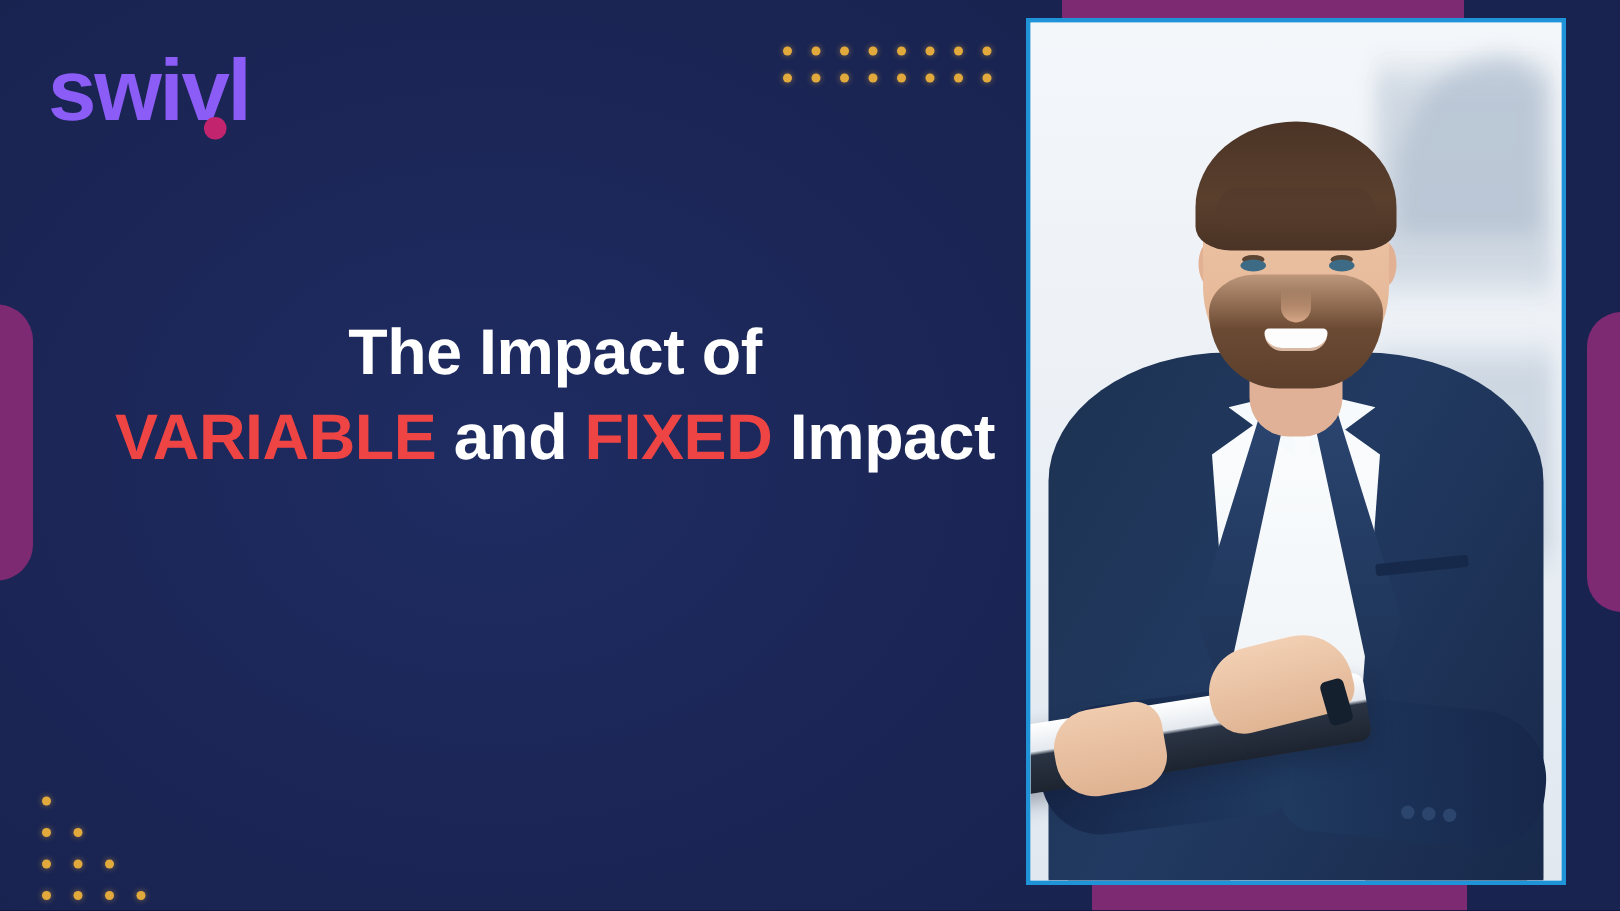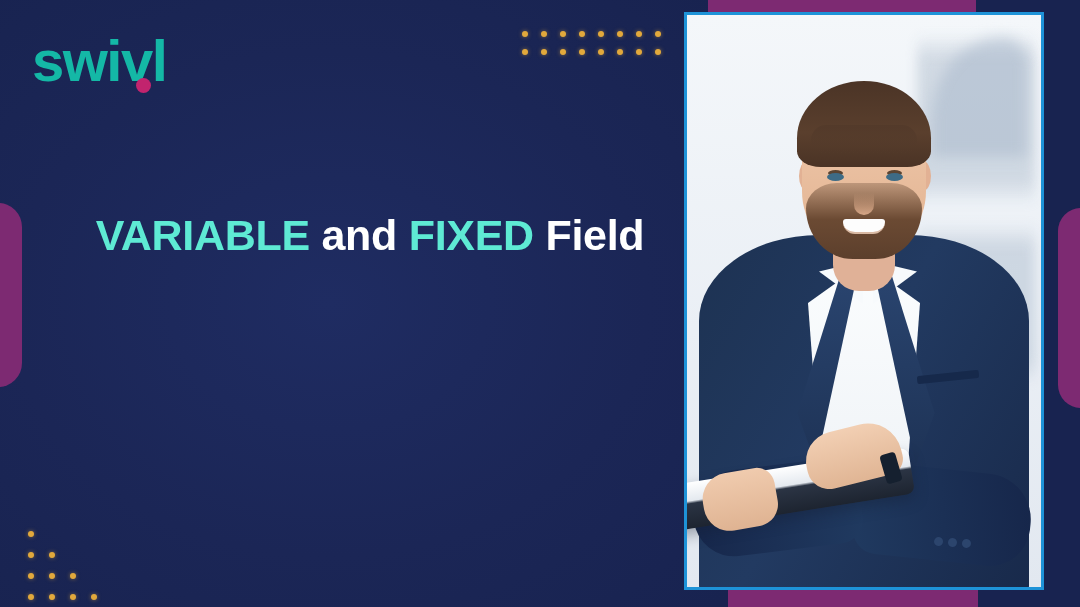--- a/index.html
+++ b/index.html
@@ -52,21 +52,21 @@
   
   .logo {
     position: absolute;
     left: 32px;
     top: 32px;
     display: flex;
     align-items: flex-start;
   }
   .logo-word {
     position: relative;
-    color: #14b8a6;
+    color: #8b5cf6;
     font-size: 58px;
     font-weight: 700;
     letter-spacing: -1.5px;
     line-height: 1;
     font-family: "Liberation Sans", sans-serif;
     text-align: center;
   }
   .logo-dot {
     position: absolute;
     left: 104px;
@@ -119,21 +119,21 @@
     width: 620px;
     color: #ffffff;
     font-size: 43px;
     font-weight: 700;
     line-height: 1.33;
     letter-spacing: -0.3px;
     text-align: center;
   }
   .headline .line { display: block; white-space: nowrap; }
   .headline .line1 { text-align: center; }
-  .accent { color: #5eead4; }
+  .accent { color: #ef4444; }
 
   
   .photo-bar {
     position: absolute;
     background: #7d2a72;
   }
   .photo-bar-top {
     left: 708px;
     top: 0;
     width: 268px;
@@ -465,21 +465,22 @@
     <span class="dot"></span>
     <span class="dot"></span>
     <span class="dot"></span>
     <span class="dot"></span>
     <span class="dot"></span>
     <span class="dot"></span>
     <span class="dot"></span>
   </div>
 
   <div class="headline">
-    <span class="line line2"><span class="accent">VARIABLE</span><span> and </span><span class="accent">FIXED</span><span> Field</span></span>
+    <span class="line line1">The Impact of</span>
+    <span class="line line2"><span class="accent">VARIABLE</span><span> and </span><span class="accent">FIXED</span><span> Impact</span></span>
   </div>
 
   <div class="dot-stair">
     <span class="dot"></span>
     <span class="dot hidden"></span>
     <span class="dot hidden"></span>
     <span class="dot hidden"></span>
 
     <span class="dot"></span>
     <span class="dot"></span>

